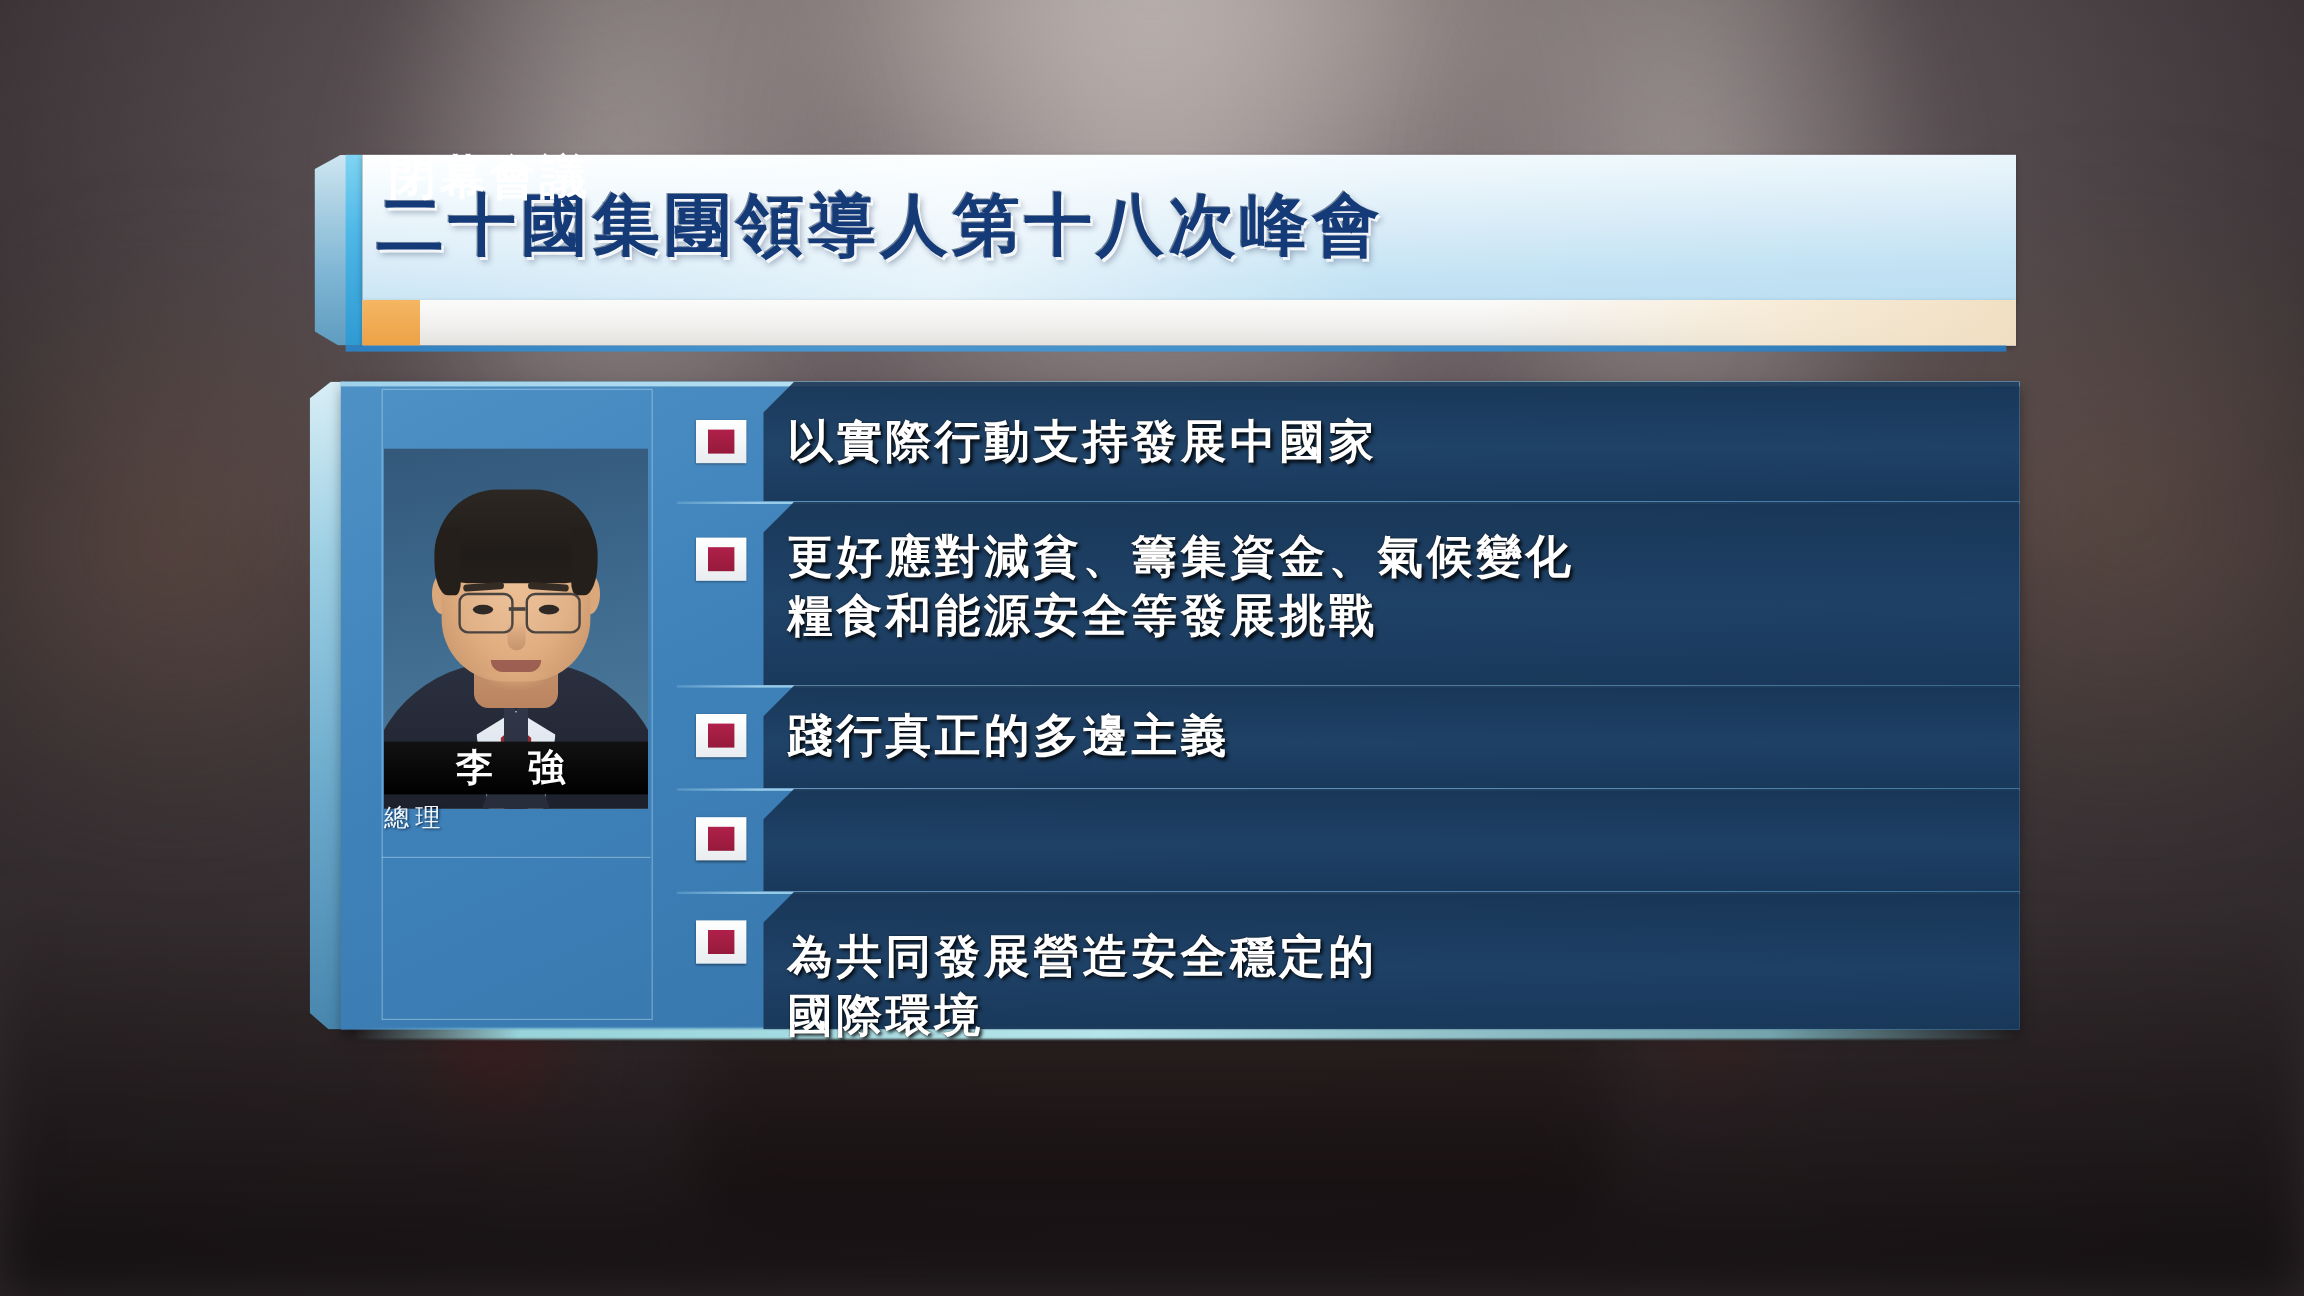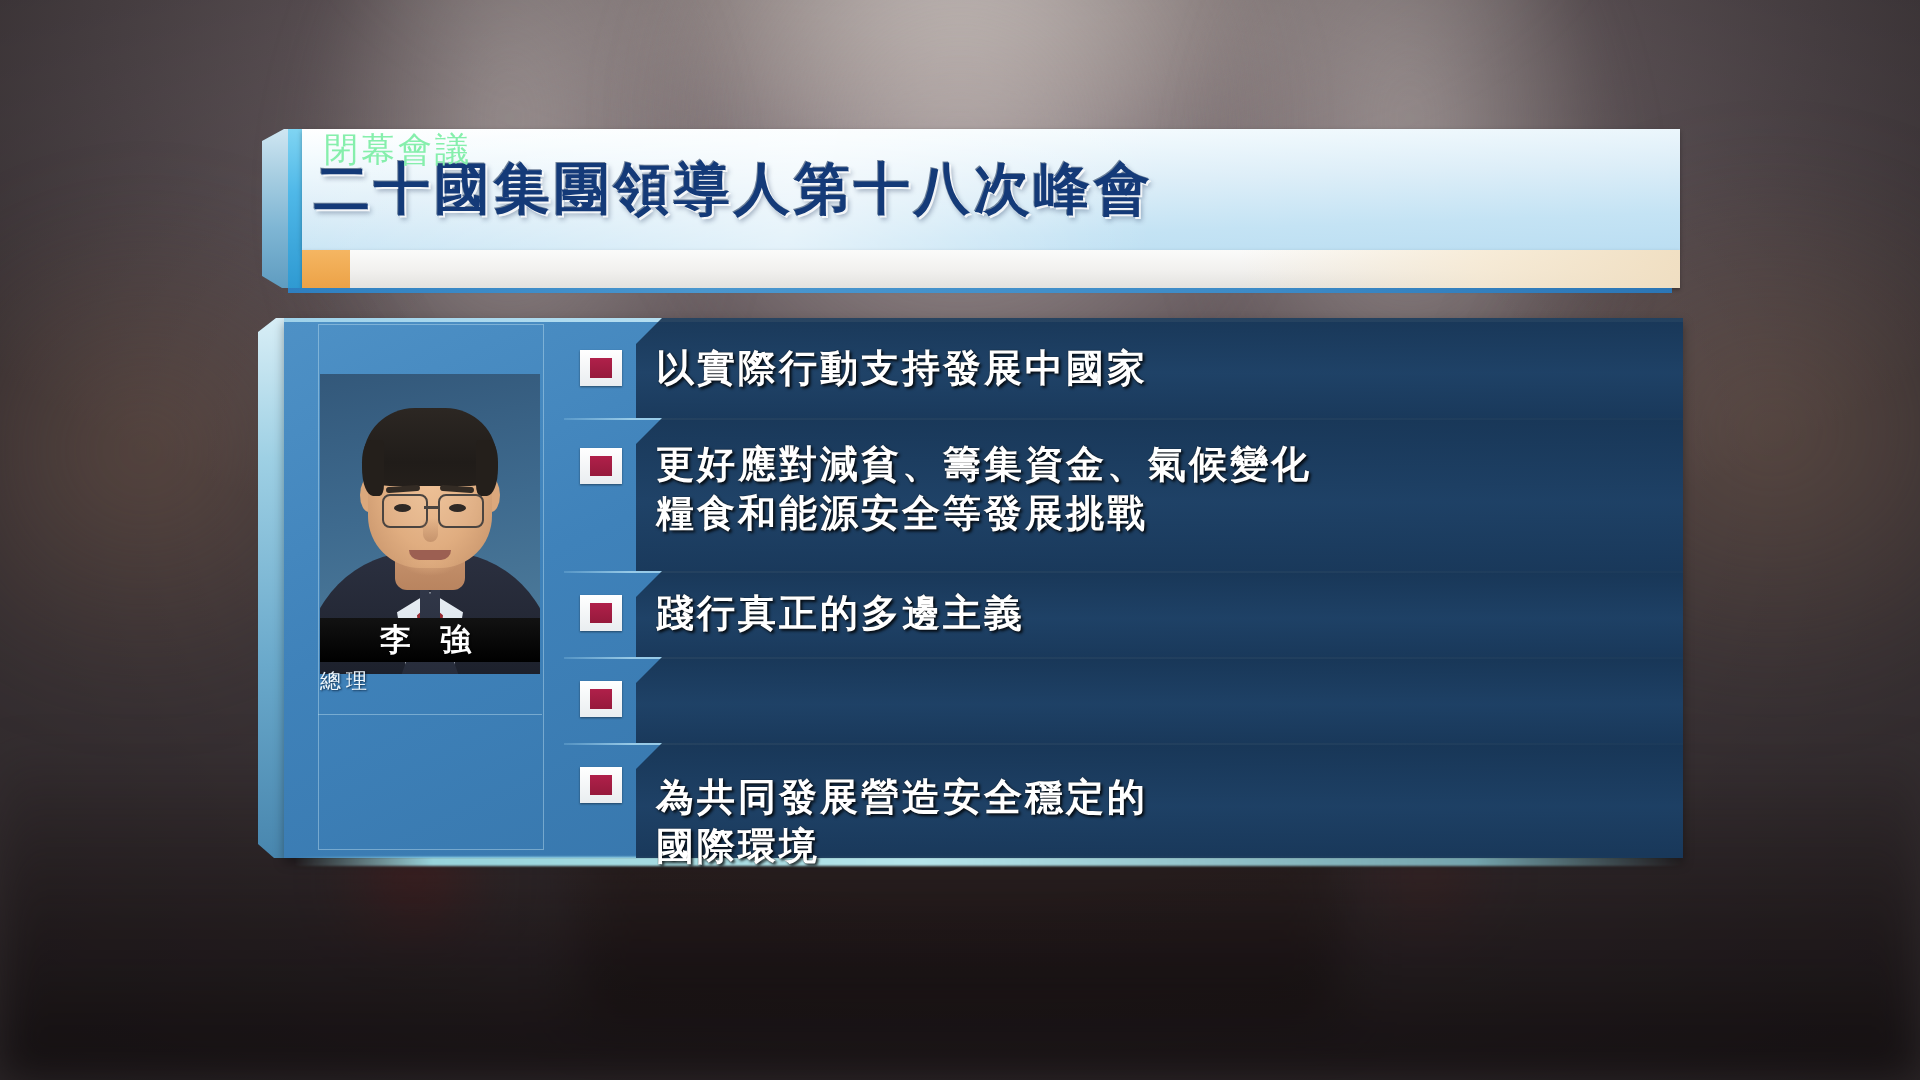--- a/index.html
+++ b/index.html
@@ -125,21 +125,21 @@
   .hdr-sub-fade{
     position:absolute;right:0;top:0;width:440px;height:38px;
     background:linear-gradient(90deg, rgba(250,248,244,0) 0%, rgba(246,231,205,.75) 55%, rgba(240,222,192,.95) 100%);
   }
   .hdr-sub-marker{
     position:absolute;left:0;top:0;width:48px;height:38px;
     background:linear-gradient(180deg,#f5b662,#eca247);
   }
   #header-subtitle{
     position:absolute;left:62px;top:1px;
-    font-size:34px;font-weight:normal;letter-spacing:3px;color:#86efac;
+    font-size:39px;font-weight:bold;letter-spacing:3px;color:#ffffff;
     line-height:38px;white-space:nowrap;
   }
   .hdr-underline{
     position:absolute;left:26px;top:159px;right:8px;height:5px;
     background:linear-gradient(90deg,#2e7fc0,#4a97cf 30%,#3d8bc7 70%,#2b76b6);
   }
 
   
   #body-panel{
     position:absolute;left:258px;top:318px;width:1425px;height:540px;

